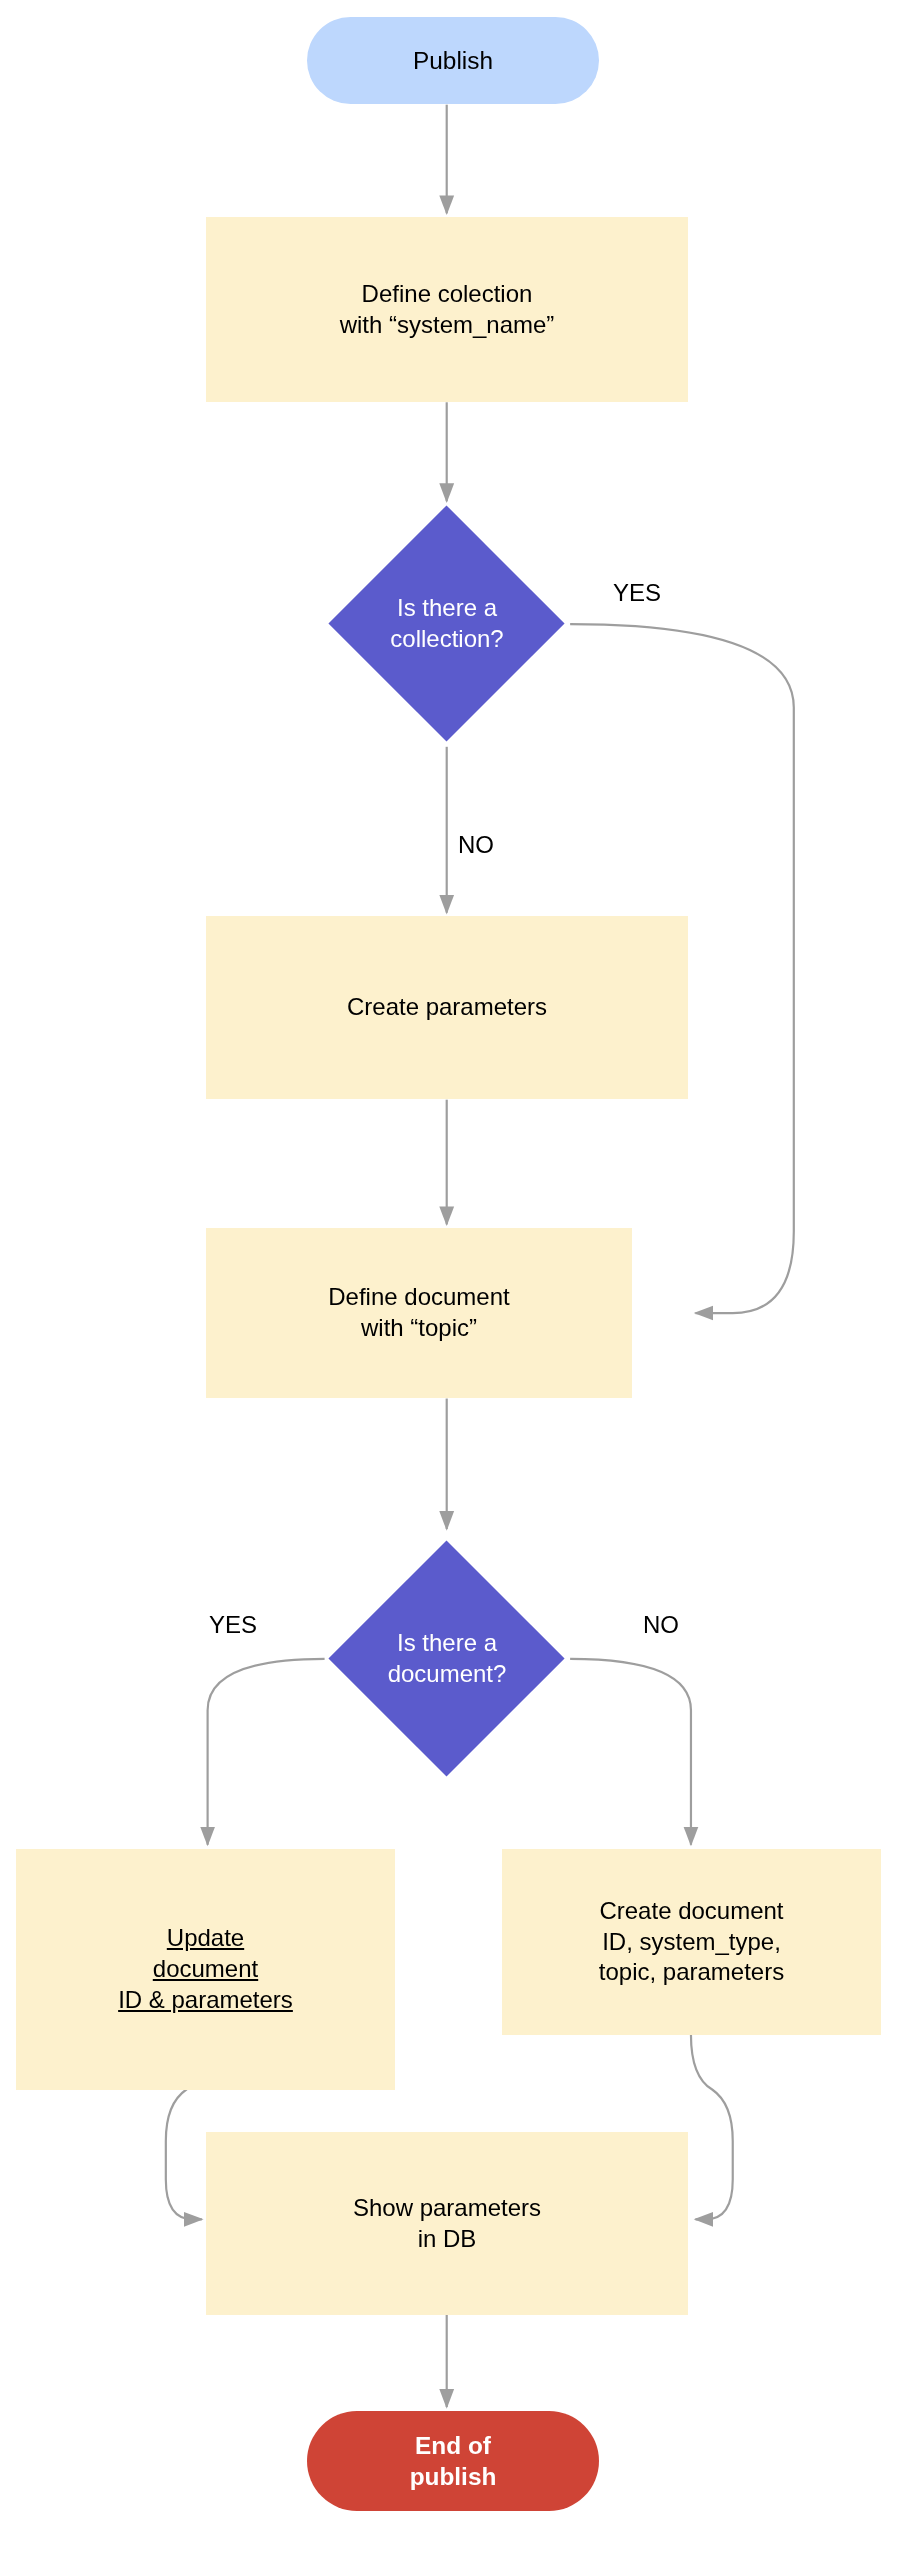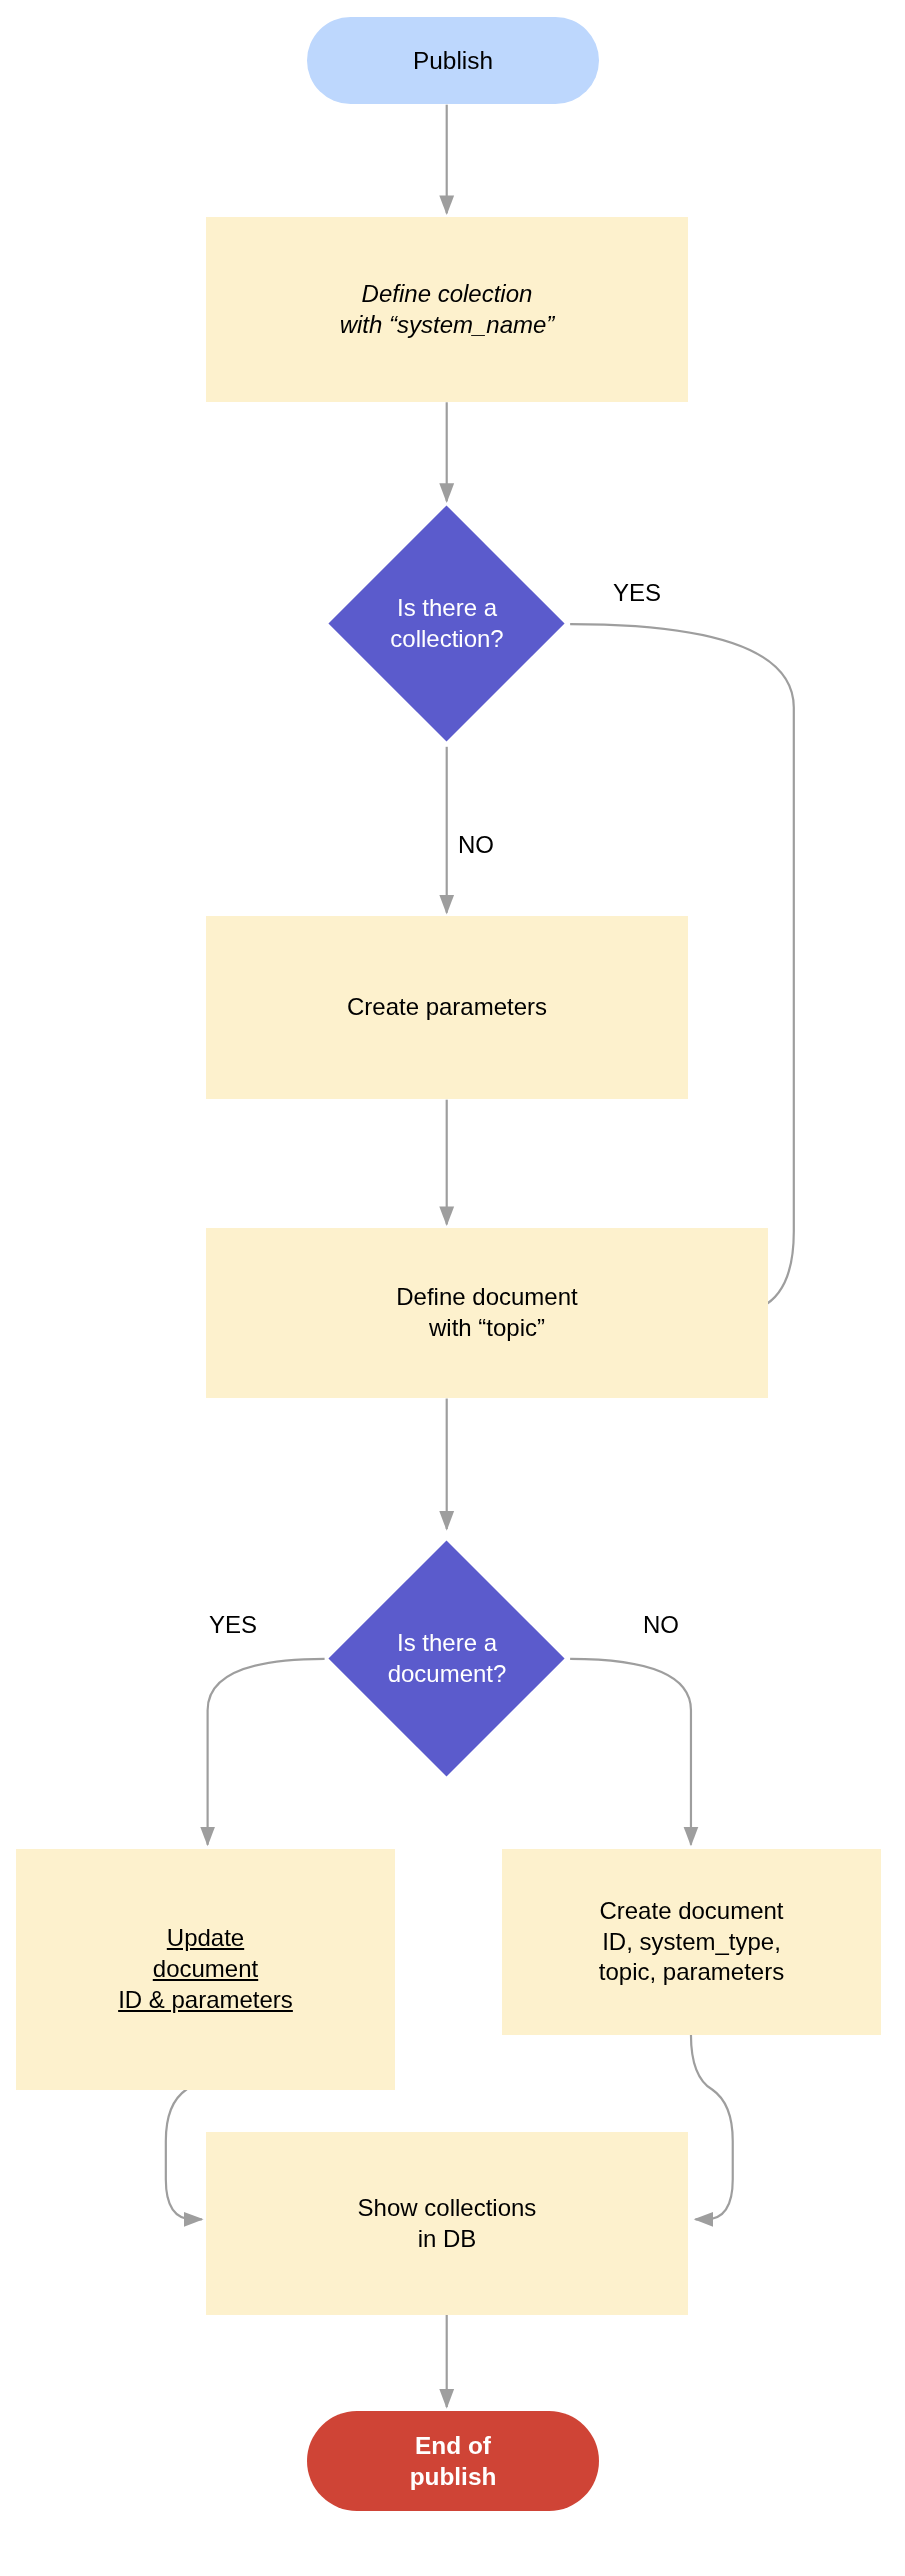--- a/index.html
+++ b/index.html
@@ -52,42 +52,42 @@
       <path d="M1075,3165 Q1075,3230 1108,3250 Q1140,3272 1140,3330 L1140,3390 Q1140,3452 1098,3452 L1082,3452"></path>
 
       <path d="M695,3600 L695,3744"></path>
     </g>
   </svg>
 
   <div class="node terminator start" style="left:307px;top:17.4px;width:292px;height:87px;">
     <span class="ln">Publish</span>
   </div>
 
-  <div class="node proc" style="left:206px;top:217px;width:482px;height:185px;font-style:italic;">
+  <div class="node proc" style="left:206px;top:217px;width:482px;height:185px;">
     <span class="ln">Define colection
 with “system_name”</span>
   </div>
 
   <div class="dia-shape" style="left:363px;top:540px;width:167px;height:167px;transform:rotate(45deg);"></div>
   <div class="node decision" style="left:325px;top:566px;width:244px;height:116px;">
     <span class="ln">Is there a
 collection?</span>
   </div>
   <div class="edge-label" style="left:613px;top:579px;">
     <span>YES</span>
   </div>
   <div class="edge-label" style="left:458px;top:831px;">
     <span>NO</span>
   </div>
 
   <div class="node proc" style="left:206px;top:916px;width:482px;height:183px;">
     <span class="ln">Create parameters</span>
   </div>
 
-  <div class="node proc" style="left:206px;top:1228px;width:562px;height:170px;">
+  <div class="node proc" style="left:206px;top:1228px;width:426px;height:170px;">
     <span class="ln">Define document
 with “topic”</span>
   </div>
 
   <div class="dia-shape" style="left:363px;top:1575px;width:167px;height:167px;transform:rotate(45deg);"></div>
   <div class="node decision" style="left:325px;top:1601px;width:244px;height:116px;">
     <span class="ln">Is there a
 document?</span>
   </div>
   <div class="edge-label" style="left:209px;top:1611px;">
@@ -103,21 +103,21 @@
 ID &amp; parameters</span>
   </div>
 
   <div class="node proc" style="left:502px;top:1849px;width:379px;height:186px;">
     <span class="ln">Create document
 ID, system_type,
 topic, parameters</span>
   </div>
 
   <div class="node proc" style="left:206px;top:2132px;width:482px;height:183px;">
-    <span class="ln">Show collections
+    <span class="ln">Show parameters
 in DB</span>
   </div>
 
   <div class="node terminator end" style="left:307px;top:2411px;width:292px;height:100px;font-weight:bold;">
     <span class="ln">End of
 publish</span>
   </div>
 
 </div>
 

